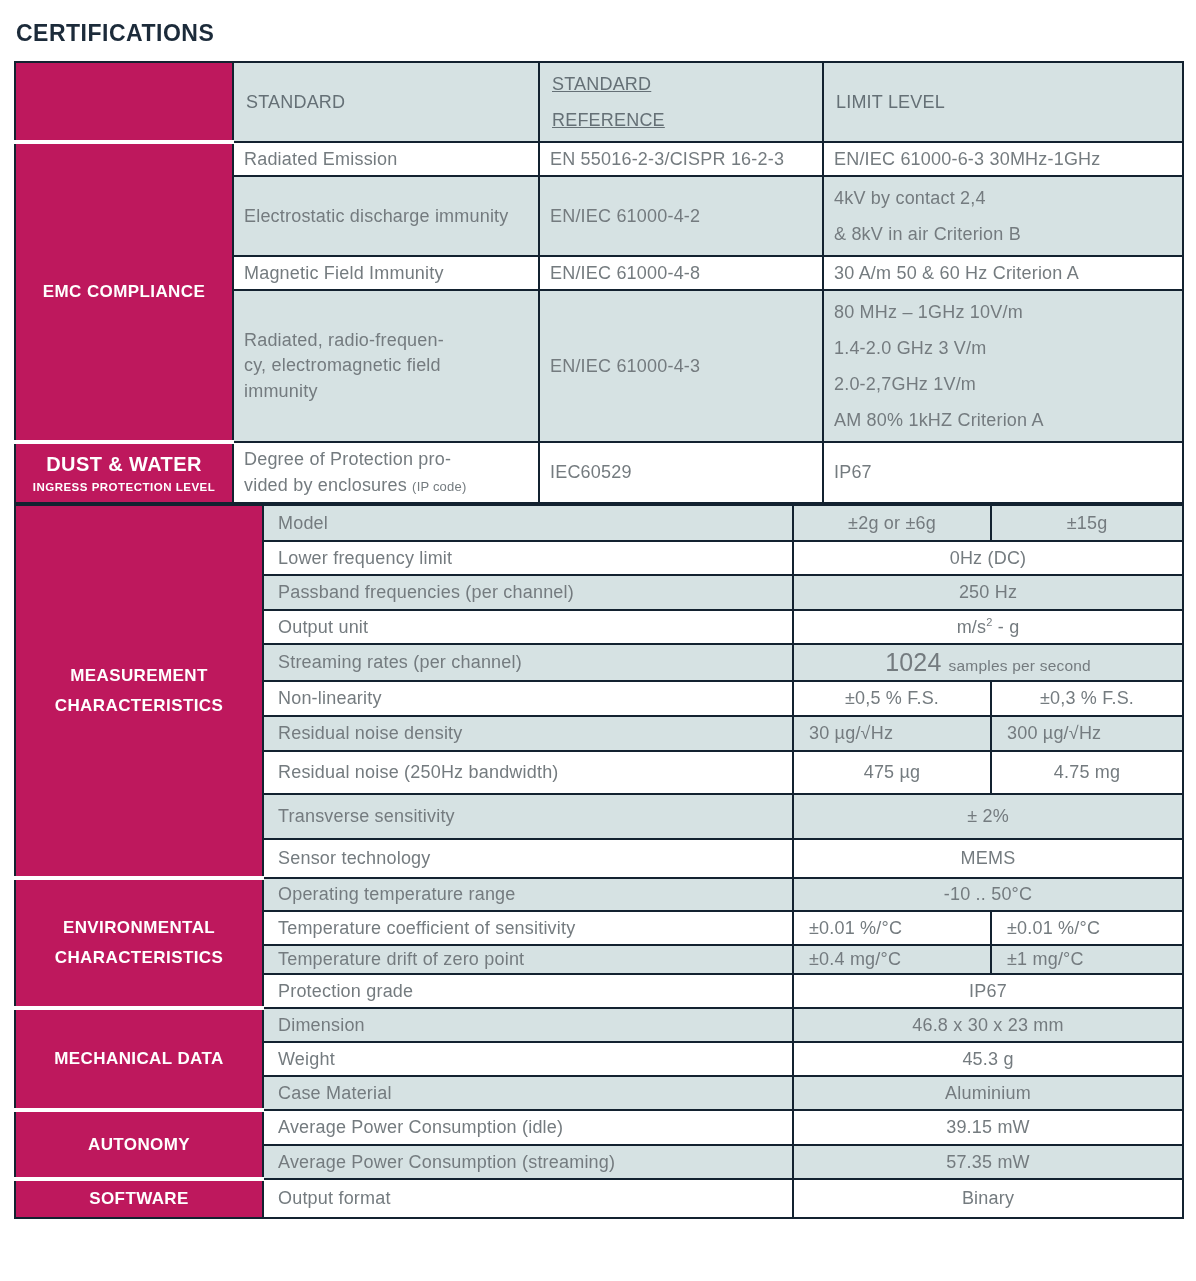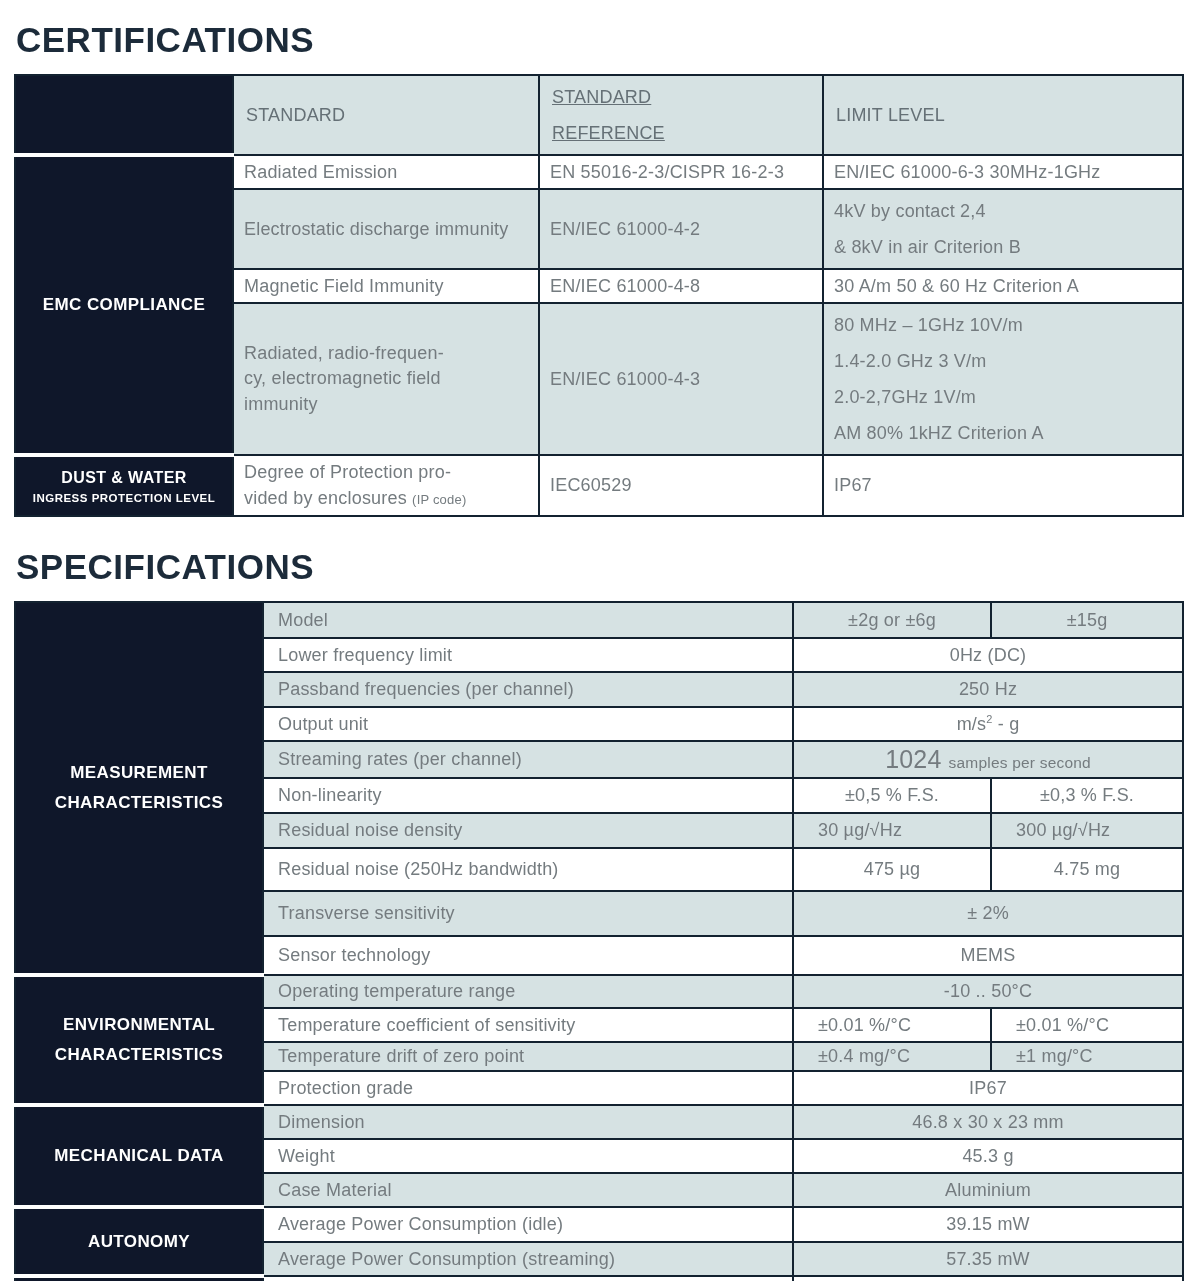--- a/index.html
+++ b/index.html
@@ -1,57 +1,57 @@
 <!DOCTYPE html>
 <html><head>
 <meta charset="utf-8">
 <style>
   html,body { margin:0; padding:0; background:#ffffff; }
   body { width:1196px; font-family:"Liberation Sans", sans-serif; }
   .page { padding:12px 14px 20px 14px; }
 
   h1.section-title {
-    font-size:35px; font-weight:700; color:#1c2b3a;
+    font-size:23px; font-weight:700; color:#1c2b3a;
     letter-spacing:.5px; margin:8px 0 14px 2px;
   }
   h1.spec-title { margin-top:30px; }
 
   table.tbl {
     border-collapse:collapse; table-layout:fixed; width:1168px;
   }
   .tbl td, .tbl th {
     border:2px solid #132230;
     padding:3px 10px;
     font-size:18px; font-weight:400;
     color:#747b7f; letter-spacing:.2px;
     vertical-align:middle;
     overflow:hidden;
   }
   .tbl th { text-align:left; color:#657076; background:#d6e2e3; font-weight:400; padding-left:12px; }
 
   tr.light-row > td:not(.dark) { background:#d6e2e3; }
 
   td.dark {
-    background:#0f172a; color:#ffffff; text-align:center; font-weight:700;
+    background:#be185d; color:#ffffff; text-align:center; font-weight:700;
   }
   td.sep-b { border-bottom:4px solid #ffffff; }
 
   .lbl { font-size:17px; letter-spacing:.4px; line-height:1.75; }
-  .lbl-big { font-size:16px; letter-spacing:.4px; }
+  .lbl-big { font-size:20px; letter-spacing:.4px; }
   .lbl-sub { font-size:11.5px; letter-spacing:.5px; margin-top:5px; font-weight:700; }
 
   .wrap-narrow { display:inline-block; max-width:140px; line-height:36px;text-decoration:underline; }
   .ml div { line-height:36px; }
 
   .blk { display:block; line-height:1.42; }
   .note { font-size:13px; }
 
   td.prop { padding-left:14px; }
   td.val.c { text-align:center; }
-  td.val.l { text-align:left; padding-left:24px; }
+  td.val.l { text-align:left; padding-left:15px; }
 
   .vbig { font-size:25px; }
   .vsmall { font-size:15.5px; margin-left:7px; }
   sup.u { font-size:11px; }
 </style>
 </head>
 <body>
 
 <div class="page">
 
@@ -119,21 +119,20 @@
         <td>
           <span class="blk">Degree of Protection pro-</span>
           <span class="blk"><span>vided by enclosures</span> <span class="note">(IP code)</span></span>
         </td>
         <td>IEC60529</td>
         <td>IP67</td>
       </tr>
     </tbody>
   </table>
 
-  <h1 class="section-title spec-title">SPECIFICATIONS</h1>
 
   <table class="tbl">
     <colgroup>
       <col style="width:248px">
         <col style="width:530px">
         <col style="width:198px">
         <col style="width:192px">
     </colgroup>
     <tbody>
       <tr class="light-row" style="height:36px">

